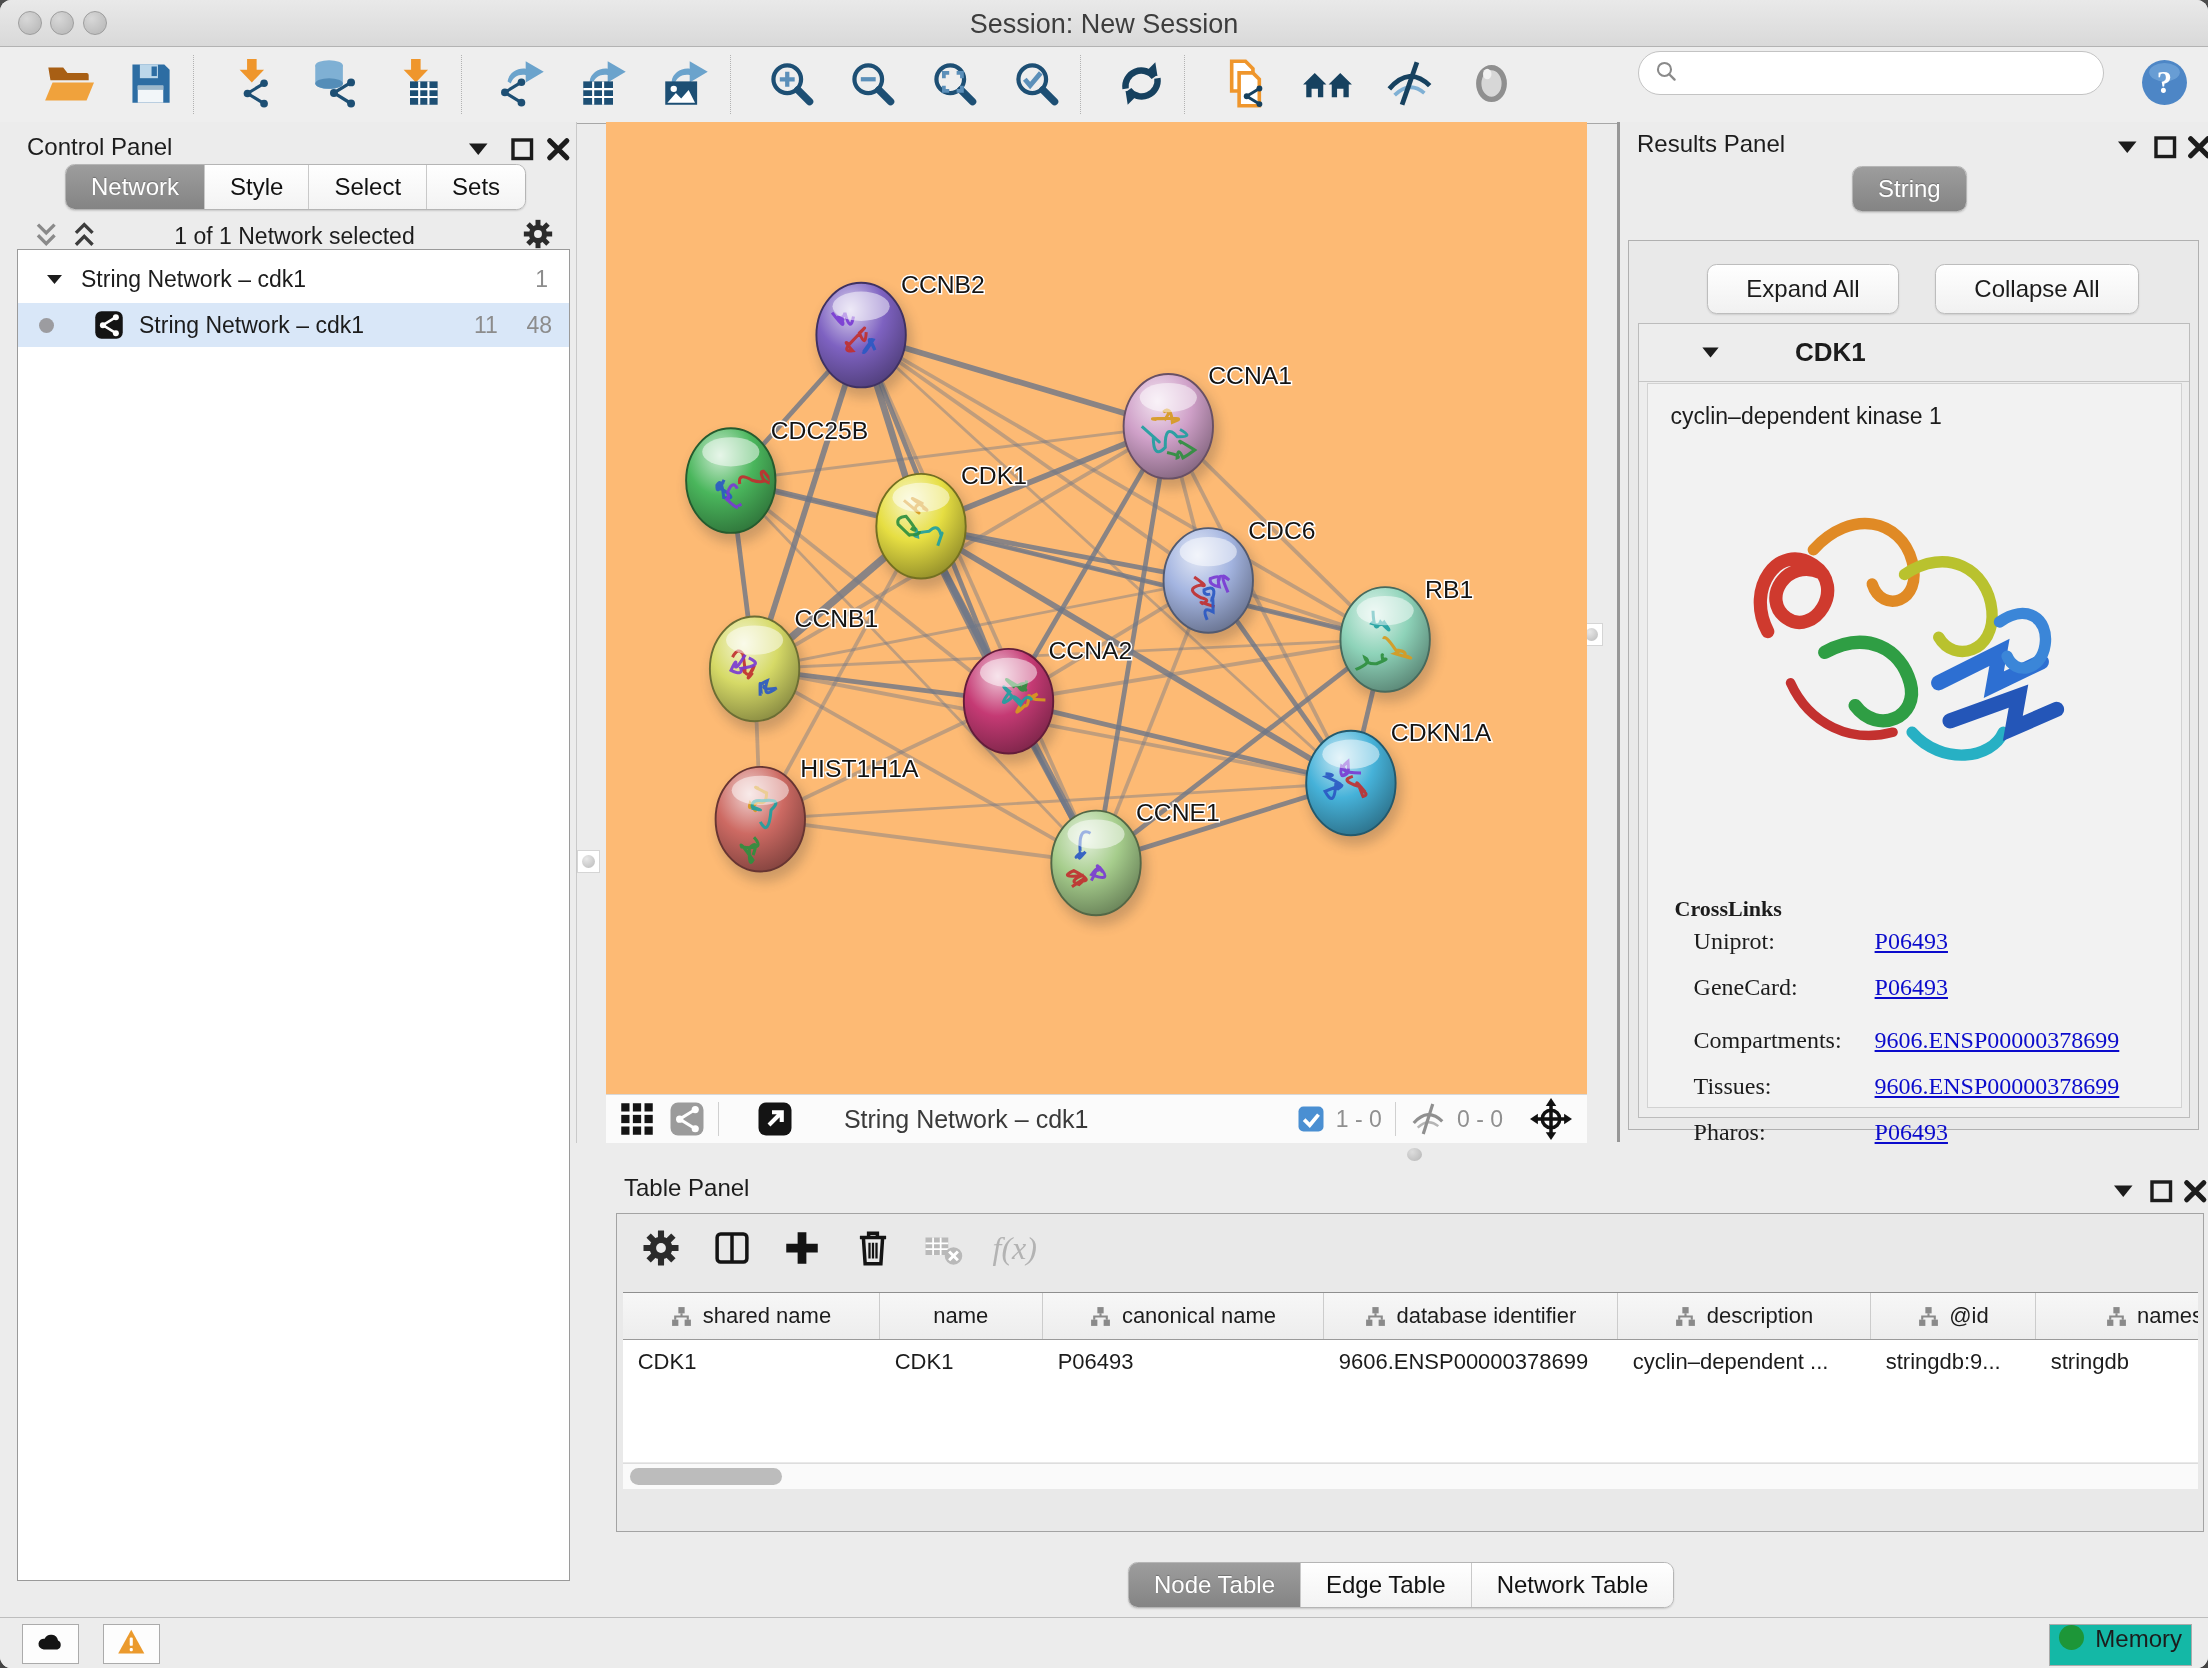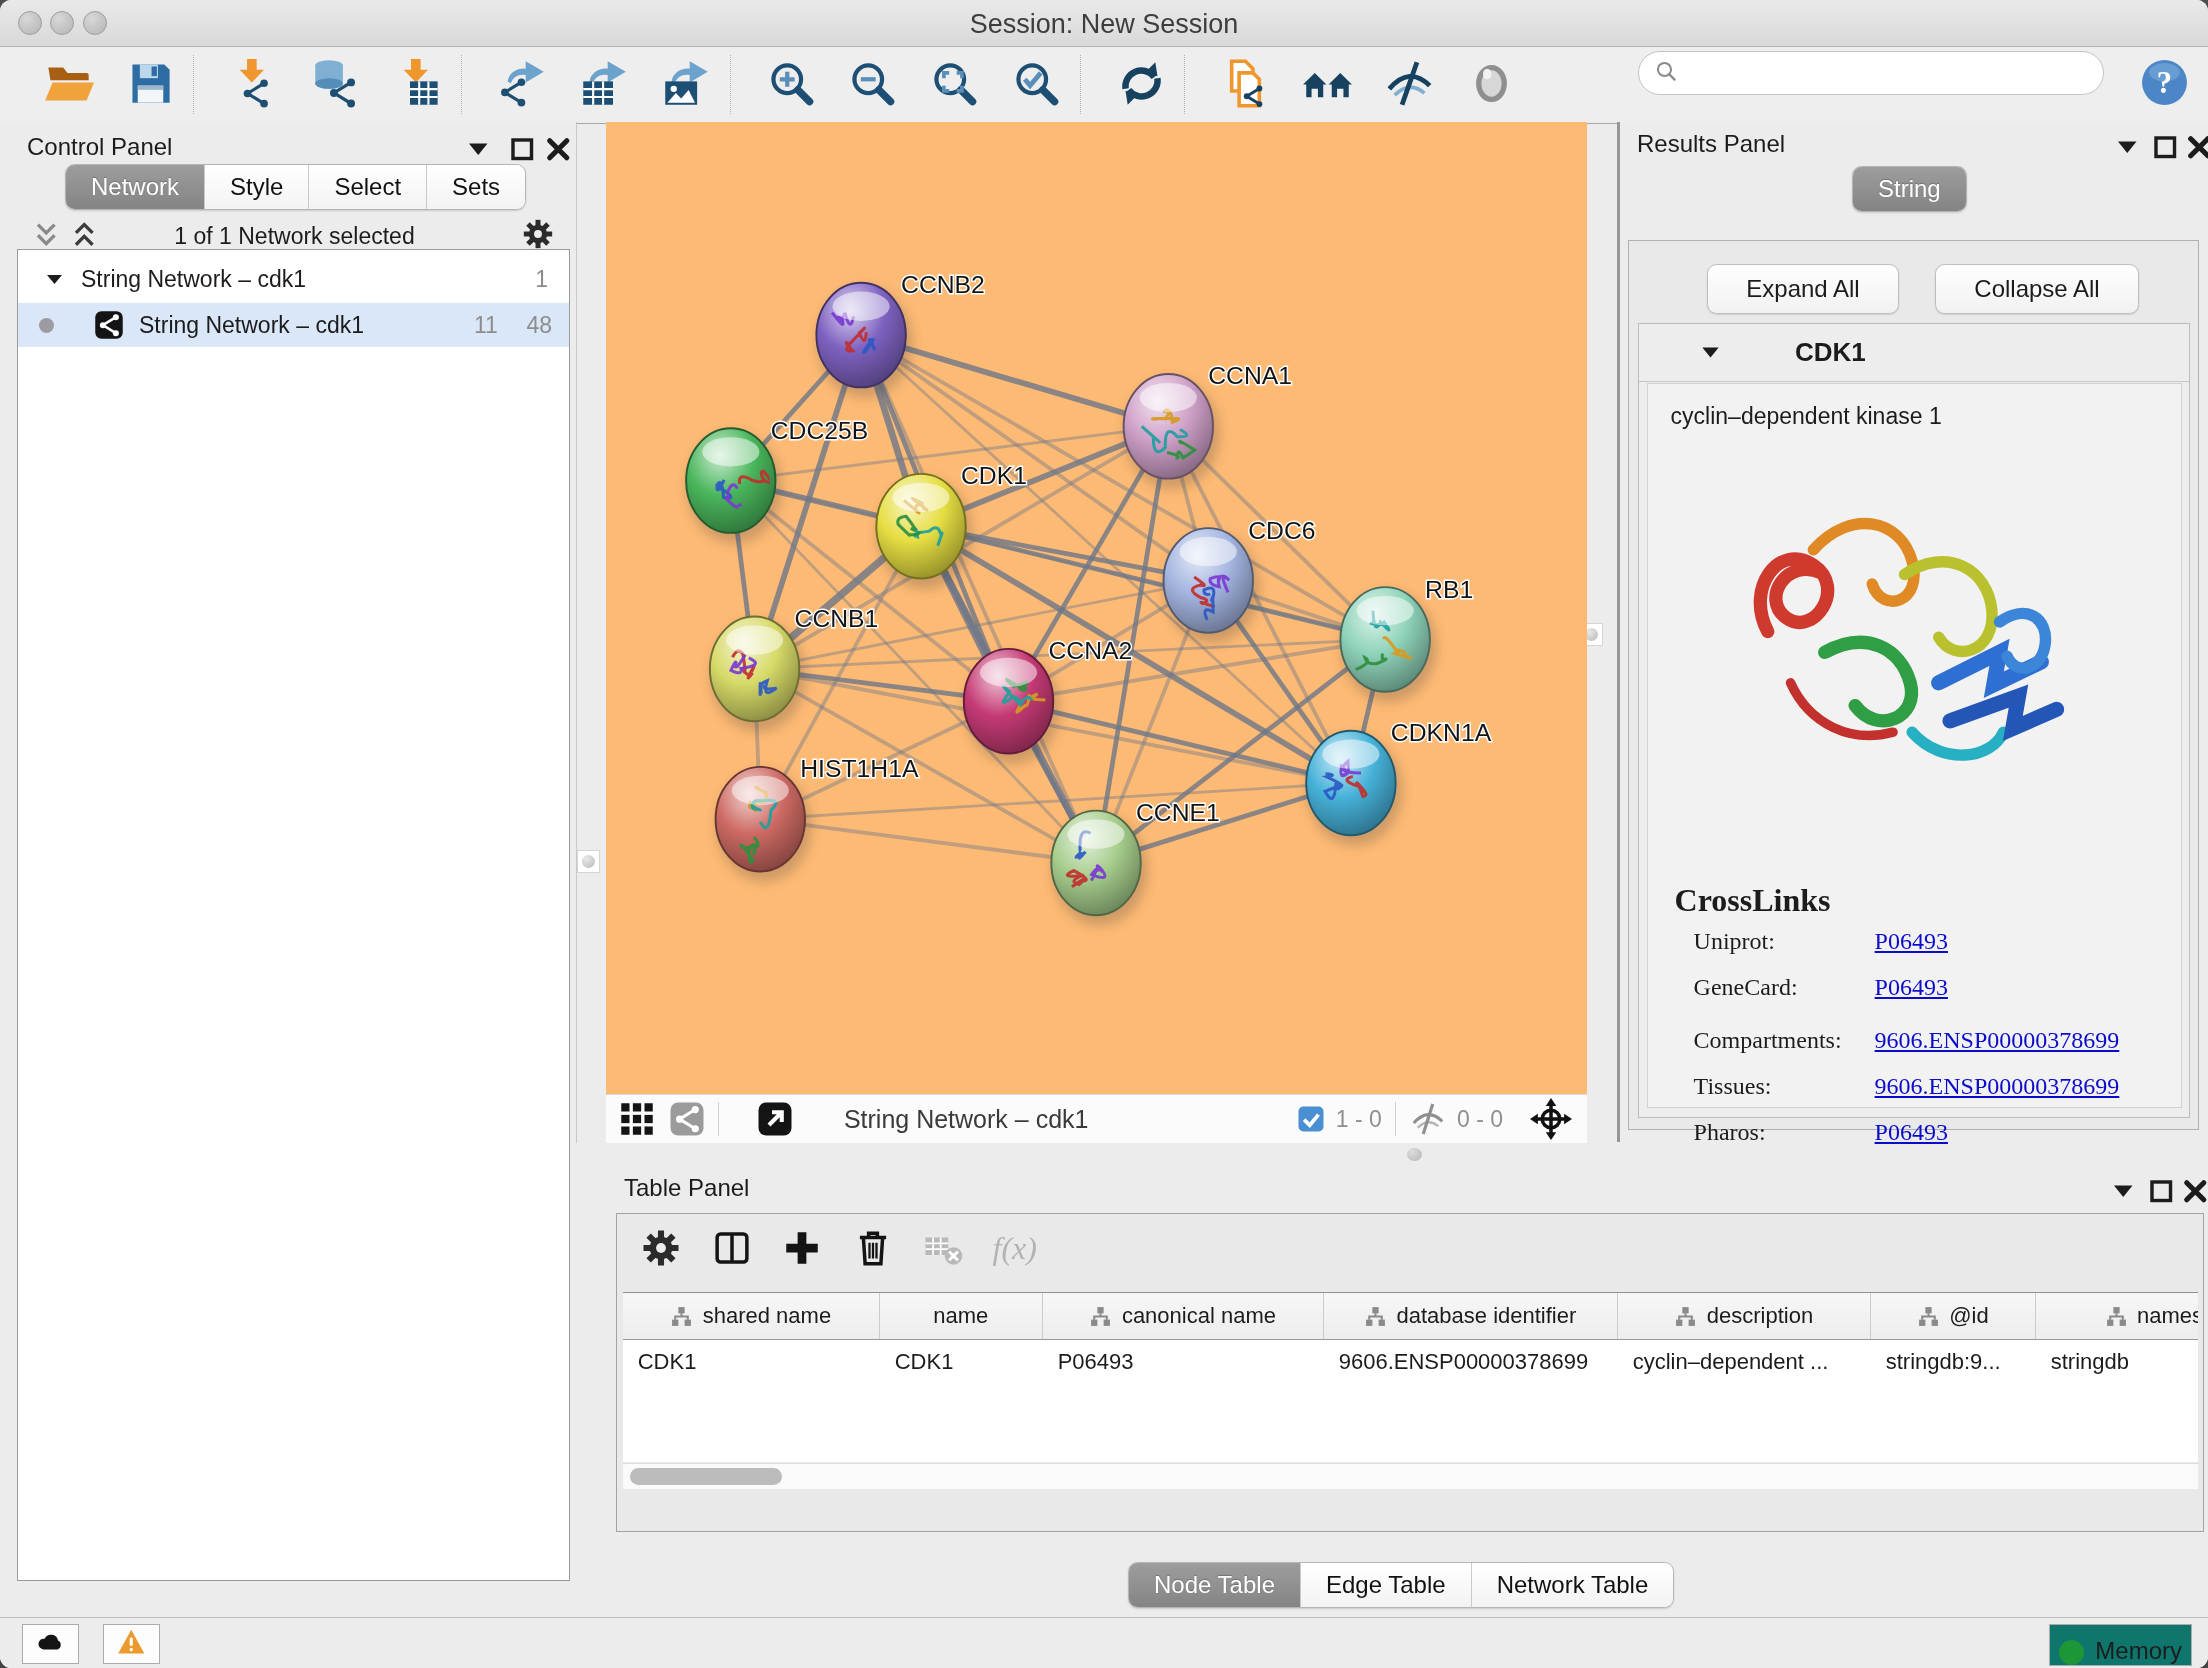--- a/index.html
+++ b/index.html
@@ -86,22 +86,22 @@
   .trowdata{display:flex;height:44px;align-items:center;}
   .td{font-size:22px;padding-left:15px;box-sizing:border-box;flex:none;white-space:nowrap;overflow:hidden;}
   .hscroll{position:absolute;left:5.7px;top:249px;width:1575px;height:25px;background:#fafafa;
     border-top:1px solid #ddd;}
   .hthumb{position:absolute;left:7.6px;top:3.8px;width:152px;height:17px;border-radius:8.6px;background:#bcbcbc;}
   
   .statusbar{left:0;top:1617px;width:100%;height:51px;background:#ececec;border-top:1px solid #bdbdbd;}
   .sbtn{top:5.7px;width:55px;height:38px;background:#fdfdfd;border:1.9px solid #ababab;
     display:flex;align-items:center;justify-content:center;cursor:pointer;}
   .sbtn svg{width:28.5px;height:28.5px;}
-  .membtn{top:5.7px;left:2049px;width:141px;height:40px;background:#0f766e;border:1.9px solid #ababab;
-    display:flex;align-items:flex-end;justify-content:center;gap:11.4px;font-size:24px;cursor:pointer;}
+  .membtn{top:5.7px;left:2049px;width:141px;height:40px;background:#14b8a6;border:1.9px solid #ababab;
+    display:flex;align-items:flex-start;justify-content:center;gap:11.4px;font-size:24px;cursor:pointer;}
   .memdot{width:25px;height:25px;border-radius:50%;background:#1d9638;}
   .nlabel{font-size:26px;fill:#141414;paint-order:stroke;stroke:#ffffff;stroke-width:3px;}
 </style>
 </head>
 <body>
 
 <div id="app">
 
   <div class="abs titlebar">
     <div class="abs tl-dot" style="left:18px"></div>
@@ -690,21 +690,21 @@
             <path d="M100 55 C122 40 144 52 146 74 C148 96 126 102 118 88" stroke="#b9c22e" stroke-width="6"></path>
             <path d="M58 96 C80 84 98 94 103 112 C108 130 86 140 74 124" stroke="#2f9e44" stroke-width="7"></path>
             <path d="M40 112 C50 134 72 144 94 138" stroke="#c3312f" stroke-width="5"></path>
             <path d="M104 138 C120 156 146 152 152 138" stroke="#27b0c4" stroke-width="6"></path>
             <path d="M118 112 L150 96 L147 113 L172 101" stroke="#2d6fd2" stroke-width="8"></path>
             <path d="M124 132 L160 119 L157 136 L180 126" stroke="#2456b8" stroke-width="8"></path>
             <path d="M150 80 C164 70 176 78 174 92 C172 106 158 108 154 98" stroke="#3b86d8" stroke-width="6"></path>
           </g>
         </svg>
       </div>
-      <div class="abs serif" style="left:27px;top:498px;font-size:32px;font-weight:bold">CrossLinks</div>
+      <div class="abs serif" style="left:27px;top:512px;font-size:22px;font-weight:bold">CrossLinks</div>
       <div class="abs" id="crosslinks" style="left:46px;top:544px;width:476px">
           <div style="display:flex;margin-bottom:19px">
     <span class="serif xl-label" style="width:181px">Uniprot:</span>
     <span class="serif xl-link">P06493</span>
           </div>
           <div style="display:flex;margin-bottom:26px">
     <span class="serif xl-label" style="width:181px">GeneCard:</span>
     <span class="serif xl-link">P06493</span>
           </div>
           <div style="display:flex;margin-bottom:19px">

